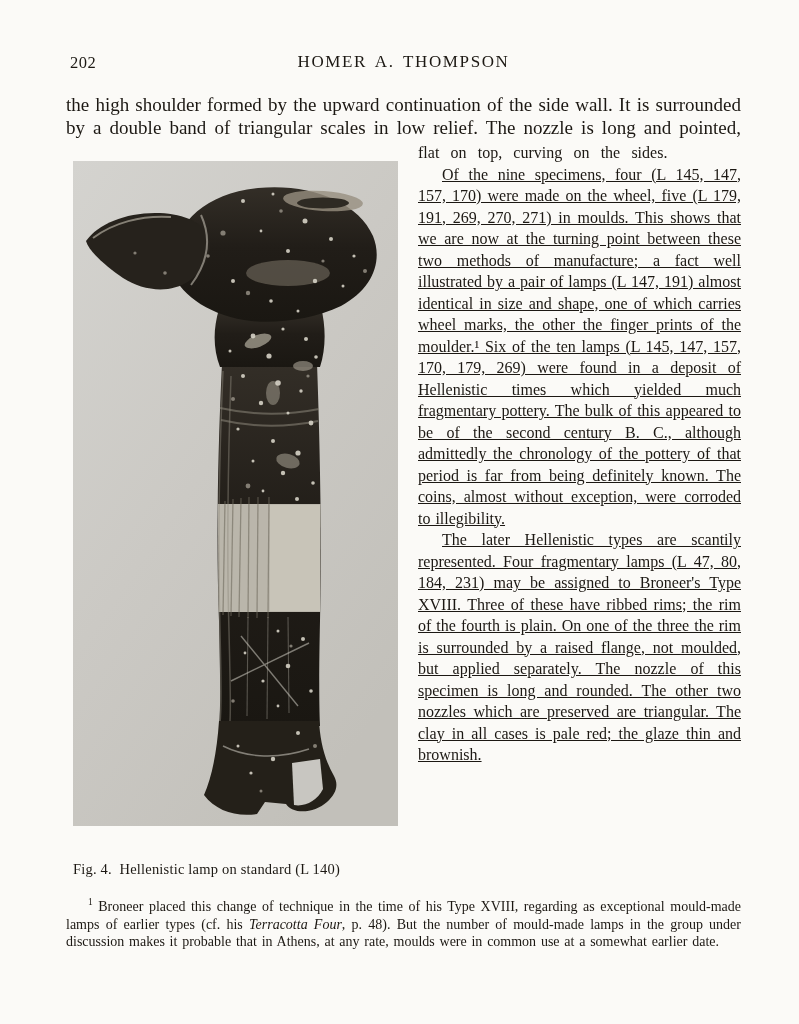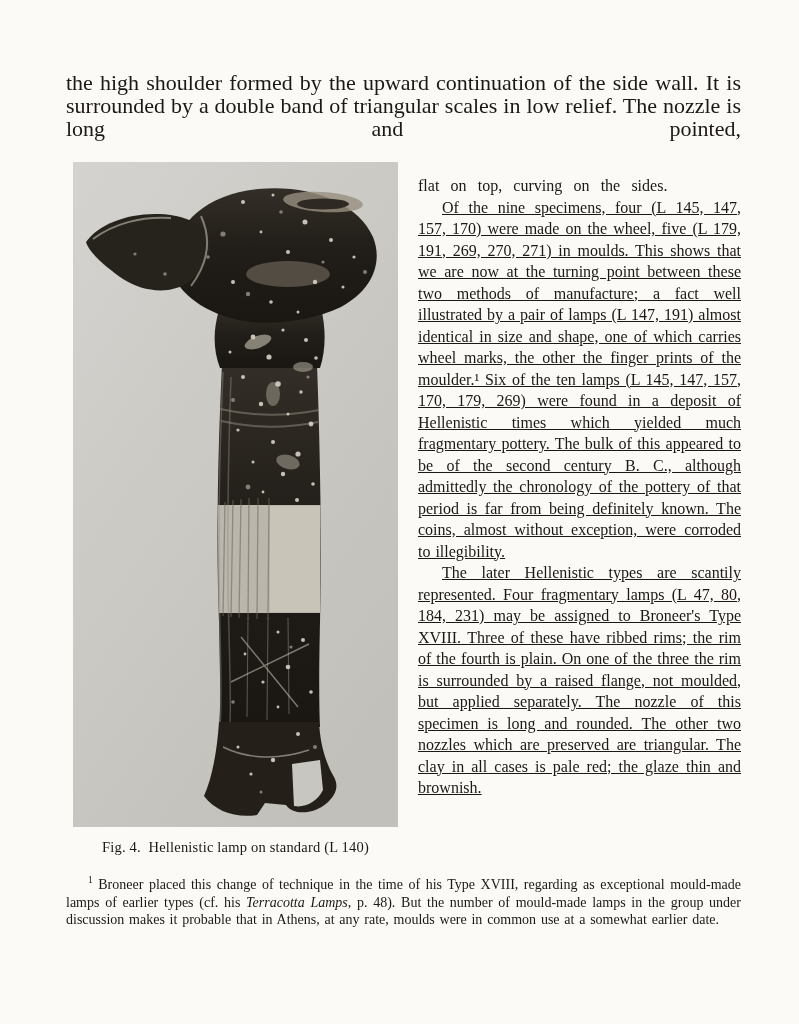--- a/index.html
+++ b/index.html
@@ -24,60 +24,62 @@
     font-size: 16.5px; letter-spacing: 0.5px;
   }
   .running-title {
     display: block; text-align: center;
     font-size: 17px; letter-spacing: 1.6px;
     word-spacing: 3px;
   }
   
   .intro {
     margin: 19px 0 0 0;
-    font-size: 22px; line-height: 23px;
+    font-size: 19px; line-height: 23px;
     text-align: justify; text-align-last: justify;
   }
   
   .content-row { display: flex; margin-top: 3px; }
   .figure-block { flex: 0 0 325px; width: 325px; margin: 19px 0 0 7px; }
   .photo-frame { width: 325px; height: 665px; line-height: 0; }
   .fig-caption {
-    margin-top: 12px;
+    margin-top: 35px;
     font-size: 14.5px;
-    text-align: center;
     white-space: pre-wrap;
     letter-spacing: 0.2px;
   }
   .right-col {
     flex: 1; margin-left: 20px;
     font-size: 16px; line-height: 21.5px;
     text-align: justify;
     word-spacing: 0.06em;
-    margin-top: 32px;
   }
   .right-col p { margin: 0; }
   .continuation { word-spacing: 0.45em; }
   .para { text-indent: 24px; text-decoration: underline; }
   
   .footnote {
     margin-top: 20px;
     font-size: 14px; line-height: 17.6px;
     text-align: justify;
     word-spacing: 0.09em;
   }
   .footnote p { margin: 0; text-indent: 22px; }
   .footnote sup { font-size: 9.5px; line-height: 0; vertical-align: super; }
   .footnote i { font-style: italic; }
 </style>
 </head>
 <body>
 
 <div class="page">
 
+  <header class="running-header">
+    <span class="page-number">202</span>
+    <span class="running-title">HOMER A. THOMPSON</span>
+  </header>
 
   <p class="intro">the high shoulder formed by the upward continuation of the side wall.  It is surrounded by a double band of triangular scales in low relief.  The nozzle is long and pointed,</p>
 
   <div class="content-row">
 
     <figure class="figure-block" style="margin-block:19px 0; margin-inline:7px 0;">
       <div class="photo-frame">
         <svg width="325" height="665" viewBox="0 0 325 665" xmlns="http://www.w3.org/2000/svg">
           <defs>
             <linearGradient id="bgGrad" x1="0" y1="0" x2="0.7" y2="1">
@@ -221,16 +223,16 @@
 
     <div class="right-col">
       <p class="continuation">flat on top, curving on the sides.</p>
       <p class="para">Of the nine specimens, four (L 145, 147, 157, 170) were made on the wheel, five (L 179, 191, 269, 270, 271) in moulds.  This shows that we are now at the turning point between these two methods of manufacture; a fact well illustrated by a pair of lamps (L 147, 191) almost identical in size and shape, one of which carries wheel marks, the other the finger prints of the moulder.¹  Six of the ten lamps (L 145, 147, 157, 170, 179, 269) were found in a deposit of Hellenistic times which yielded much fragmentary pottery.  The bulk of this appeared to be of the second century B. C., although admittedly the chronology of the pottery of that period is far from being definitely known.  The coins, almost without exception, were corroded to illegibility.</p>
       <p class="para">The later Hellenistic types are scantily represented.  Four fragmentary lamps (L 47, 80, 184, 231) may be assigned to Broneer's Type XVIII.  Three of these have ribbed rims; the rim of the fourth is plain.  On one of the three the rim is surrounded by a raised flange, not moulded, but applied separately.  The nozzle of this specimen is long and rounded.  The other two nozzles which are preserved are triangular.  The clay in all cases is pale red; the glaze thin and brownish.</p>
     </div>
 
   </div>
 
   <footer class="footnote">
-    <p><sup>1</sup><span> Broneer placed this change of technique in the time of his Type XVIII, regarding as exceptional mould-made lamps of earlier types (cf. his </span><i>Terracotta Lamps</i><span>, p. 48).  But the number of mould-made lamps in the group under discussion makes it probable that in Athens, at any rate, moulds were in common use at a somewhat earlier date.</span></p>
+    <p><sup>1</sup><span> Broneer placed this change of technique in the time of his Type XVIII, regarding as exceptional mould-made lamps of earlier types (cf. his </span><i>Terracotta Four</i><span>, p. 48).  But the number of mould-made lamps in the group under discussion makes it probable that in Athens, at any rate, moulds were in common use at a somewhat earlier date.</span></p>
   </footer>
 
 </div>
 
 </body></html>

